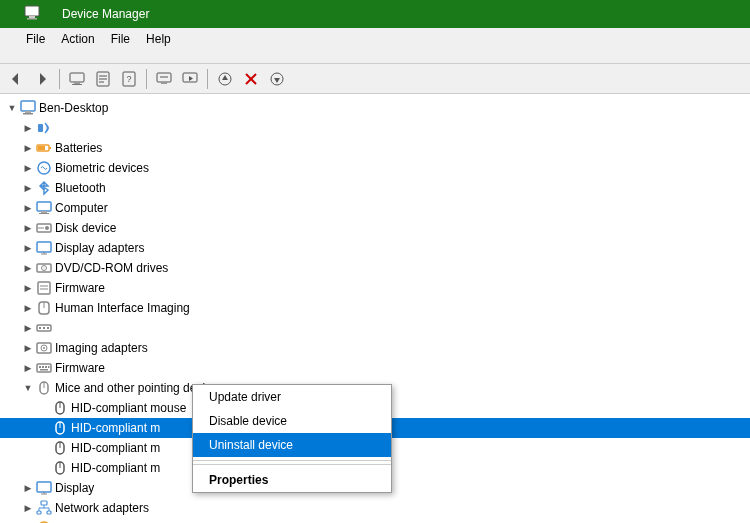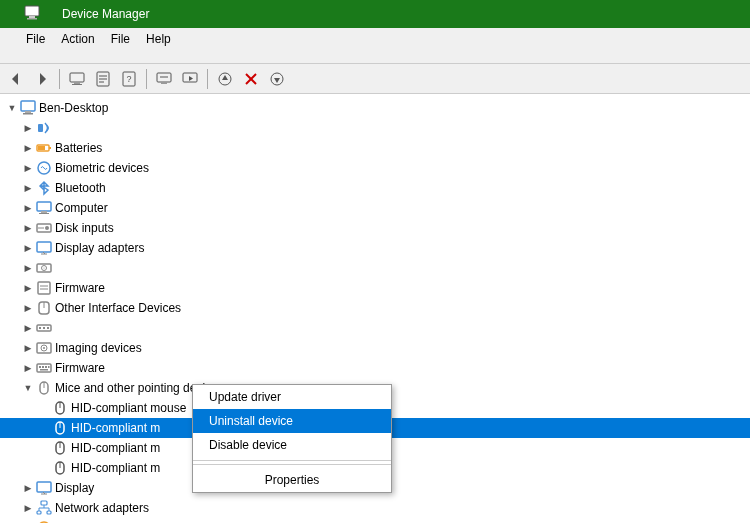--- a/index.html
+++ b/index.html
@@ -124,22 +124,21 @@
       padding: 5px 16px;
       cursor: pointer;
       font-size: 12px;
       color: #000;
     }
     .context-menu-item.active {
       background: #0078d7;
       color: white;
     }
     .context-menu-item.bold {
-      font-weight: normal;
-      text-align: center;
+      font-weight: bold;
     }
     .context-menu-separator {
       height: 1px;
       background: #ccc;
       margin: 3px 0;
     }
   </style>
 </head>
 <body>
 
@@ -302,21 +301,21 @@
 
     <div class="tree-item indent-1">
       <span class="expander">▶</span>
       <span class="item-icon">
         <svg width="16" height="16" viewBox="0 0 16 16">
           <rect x="1" y="4" width="14" height="8" rx="1" fill="none" stroke="#888" stroke-width="1.5"></rect>
           <circle cx="11" cy="8" r="2" fill="#888"></circle>
           <line x1="2" y1="8" x2="8" y2="8" stroke="#888" stroke-width="1"></line>
         </svg>
       </span>
-      <span class="item-label">Disk inputs</span>
+      <span class="item-label">Disk device</span>
     </div>
 
     <div class="tree-item indent-1">
       <span class="expander">▶</span>
       <span class="item-icon">
         <svg width="16" height="16" viewBox="0 0 16 16">
           <rect x="1" y="2" width="14" height="10" rx="1" fill="none" stroke="#4a90d9" stroke-width="1.5"></rect>
           <line x1="7" y1="12" x2="9" y2="14" stroke="#888" stroke-width="1"></line>
           <line x1="5" y1="14" x2="11" y2="14" stroke="#888" stroke-width="1"></line>
         </svg>
@@ -326,20 +325,21 @@
 
     <div class="tree-item indent-1">
       <span class="expander">▶</span>
       <span class="item-icon">
         <svg width="16" height="16" viewBox="0 0 16 16">
           <rect x="1" y="4" width="14" height="8" rx="1" fill="none" stroke="#888" stroke-width="1.5"></rect>
           <circle cx="8" cy="8" r="2.5" fill="none" stroke="#888" stroke-width="1"></circle>
           <circle cx="8" cy="8" r="0.5" fill="#888"></circle>
         </svg>
       </span>
+      <span class="item-label">DVD/CD-ROM drives</span>
     </div>
 
     <div class="tree-item indent-1">
       <span class="expander">▶</span>
       <span class="item-icon">
         <svg width="16" height="16" viewBox="0 0 16 16">
           <rect x="2" y="2" width="12" height="12" rx="1" fill="none" stroke="#888" stroke-width="1.5"></rect>
           <line x1="4" y1="6" x2="12" y2="6" stroke="#888" stroke-width="1"></line>
           <line x1="4" y1="9" x2="12" y2="9" stroke="#888" stroke-width="1"></line>
         </svg>
@@ -348,21 +348,21 @@
     </div>
 
     <div class="tree-item indent-1">
       <span class="expander">▶</span>
       <span class="item-icon">
         <svg width="16" height="16" viewBox="0 0 16 16">
           <rect x="3" y="2" width="10" height="12" rx="3" fill="none" stroke="#888" stroke-width="1.5"></rect>
           <line x1="8" y1="2" x2="8" y2="8" stroke="#888" stroke-width="1"></line>
         </svg>
       </span>
-      <span class="item-label">Other Interface Devices</span>
+      <span class="item-label">Human Interface Imaging</span>
     </div>
 
     <div class="tree-item indent-1">
       <span class="expander">▶</span>
       <span class="item-icon">
         <svg width="16" height="16" viewBox="0 0 16 16">
           <rect x="1" y="5" width="14" height="6" rx="1" fill="none" stroke="#888" stroke-width="1.5"></rect>
           <rect x="3" y="7" width="2" height="2" fill="#888"></rect>
           <rect x="7" y="7" width="2" height="2" fill="#888"></rect>
           <rect x="11" y="7" width="2" height="2" fill="#888"></rect>
@@ -372,21 +372,21 @@
 
     <div class="tree-item indent-1">
       <span class="expander">▶</span>
       <span class="item-icon">
         <svg width="16" height="16" viewBox="0 0 16 16">
           <rect x="1" y="3" width="14" height="10" rx="1" fill="none" stroke="#888" stroke-width="1.5"></rect>
           <circle cx="8" cy="8" r="3" fill="none" stroke="#888" stroke-width="1"></circle>
           <circle cx="8" cy="8" r="1" fill="#888"></circle>
         </svg>
       </span>
-      <span class="item-label">Imaging devices</span>
+      <span class="item-label">Imaging adapters</span>
     </div>
 
     <div class="tree-item indent-1">
       <span class="expander">▶</span>
       <span class="item-icon">
         <svg width="16" height="16" viewBox="0 0 16 16">
           <rect x="1" y="4" width="14" height="8" rx="1" fill="none" stroke="#888" stroke-width="1.5"></rect>
           <rect x="3" y="6" width="2" height="2" fill="#888"></rect>
           <rect x="6" y="6" width="2" height="2" fill="#888"></rect>
           <rect x="9" y="6" width="2" height="2" fill="#888"></rect>
@@ -488,20 +488,20 @@
           <text x="8" y="12" text-anchor="middle" font-size="10" fill="#f0a030">!</text>
         </svg>
       </span>
       <span class="item-label">Other devices</span>
     </div>
 
   </div>
 
   <div class="context-menu">
     <div class="context-menu-item">Update driver</div>
+    <div class="context-menu-item">Disable device</div>
     <div class="context-menu-item active">Uninstall device</div>
-    <div class="context-menu-item">Disable device</div>
     <div class="context-menu-separator"></div>
     <div class="context-menu-separator"></div>
     <div class="context-menu-item bold">Properties</div>
   </div>
 
 </div>
 
 </body></html>

